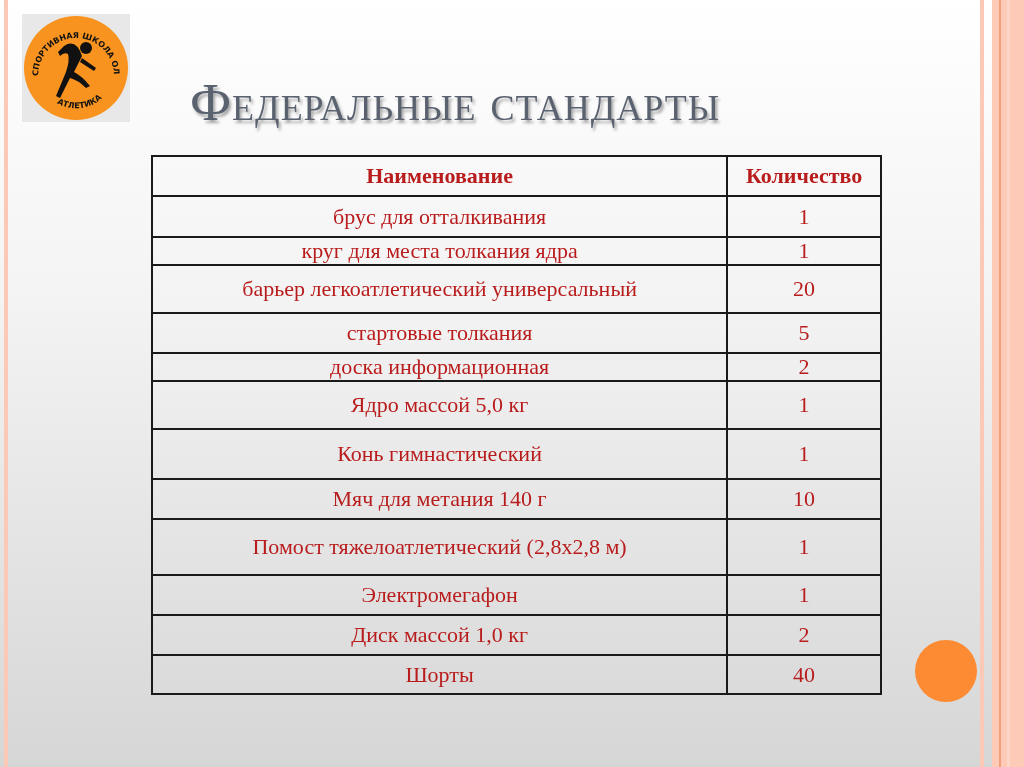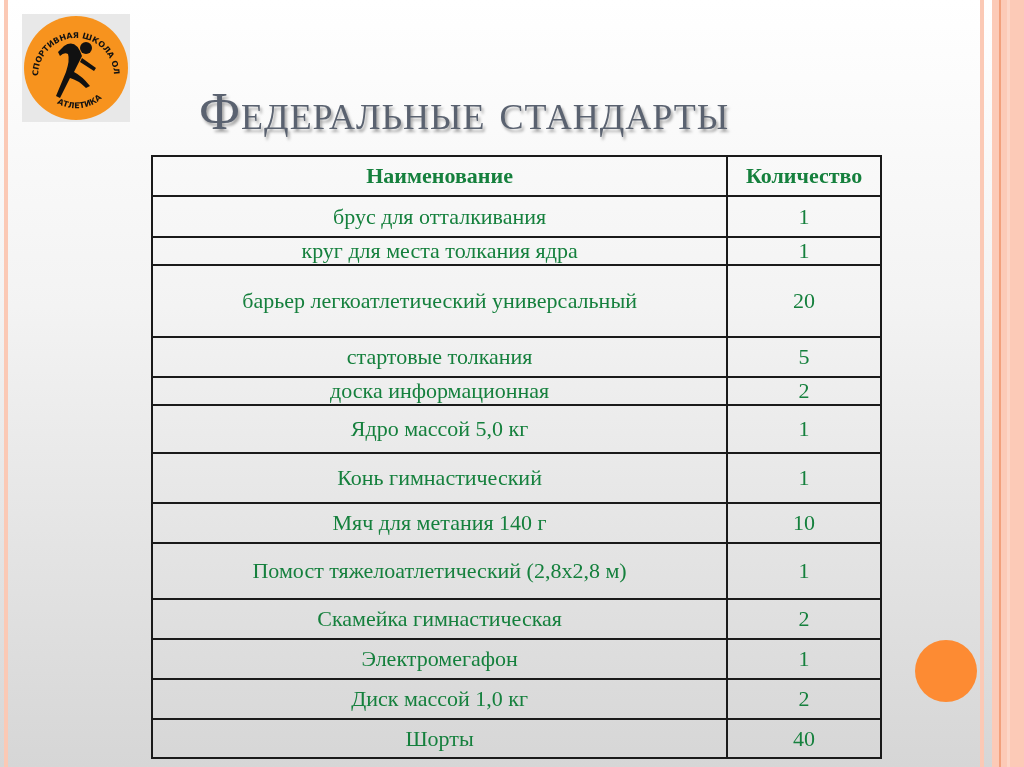--- a/index.html
+++ b/index.html
@@ -12,33 +12,33 @@
   .right-stripes { position:absolute; left:980px; top:0; width:44px; height:767px; }
   .rs { position:absolute; top:0; height:767px; }
   .rs1 { left:0; width:4px; background:#fbc9b5; }
   .rs2 { left:12px; width:32px; background:#fccab7; }
   .rs3 { left:19px; width:2px; background:#f2a07c; }
   .rs4 { left:27px; width:3px; background:#fdd6c7; }
   .logo { position:absolute; left:22px; top:14px; width:108px; height:108px; background:#e8e8e8; }
   .logo-circle { position:absolute; left:2px; top:2px; width:104px; height:104px; border-radius:50%; background:#f7931e; }
   .logo-circle svg { position:absolute; left:0; top:0; }
   .title {
-    position:absolute; left:185px; top:68px; margin:14px;
+    position:absolute; left:185px; top:68px; margin:5px;
     font-size:52px; font-weight:normal; color:#5a6270; letter-spacing:1px;
     font-variant: small-caps;
     text-shadow: 2px 3px 3px rgba(0,0,0,0.35);
     white-space:nowrap;
   }
   table.eq {
     position:absolute; left:151px; top:155px; width:731px;
     border-collapse:collapse; border:2px solid #000;
   }
   table.eq td, table.eq th {
     border:2px solid #1a1a1a; text-align:center; padding:0;
-    font-size:22px; color:#15803d; font-weight:normal;
+    font-size:22px; color:#b91c1c; font-weight:normal;
   }
   table.eq th { font-weight:bold; font-size:22px; }
   table.eq col.c1 { width:577px; }
   table.eq col.c2 { width:154px; }
   .orange-dot { position:absolute; left:915px; top:640px; width:62px; height:62px; border-radius:50%; background:#fd8b33; }
 </style>
 </head>
 <body>
 
 <div class="left-stripe"></div>
@@ -84,21 +84,21 @@
   </thead>
   <tbody>
     <tr style="height:41px">
         <td>брус для отталкивания</td>
         <td>1</td>
       </tr>
     <tr style="height:26px">
         <td>круг для места толкания ядра</td>
         <td>1</td>
       </tr>
-    <tr style="height:72px">
+    <tr style="height:48px">
         <td>барьер легкоатлетический универсальный</td>
         <td>20</td>
       </tr>
     <tr style="height:40px">
         <td>стартовые толкания</td>
         <td>5</td>
       </tr>
     <tr style="height:28px">
         <td>доска информационная</td>
         <td>2</td>
@@ -113,24 +113,20 @@
       </tr>
     <tr style="height:40px">
         <td>Мяч для метания 140 г</td>
         <td>10</td>
       </tr>
     <tr style="height:56px">
         <td>Помост тяжелоатлетический (2,8х2,8 м)</td>
         <td>1</td>
       </tr>
     <tr style="height:40px">
-        <td>Скамейка гимнастическая</td>
-        <td>2</td>
-      </tr>
-    <tr style="height:40px">
         <td>Электромегафон</td>
         <td>1</td>
       </tr>
     <tr style="height:40px">
         <td>Диск массой 1,0 кг</td>
         <td>2</td>
       </tr>
     <tr style="height:39px">
         <td>Шорты</td>
         <td>40</td>

